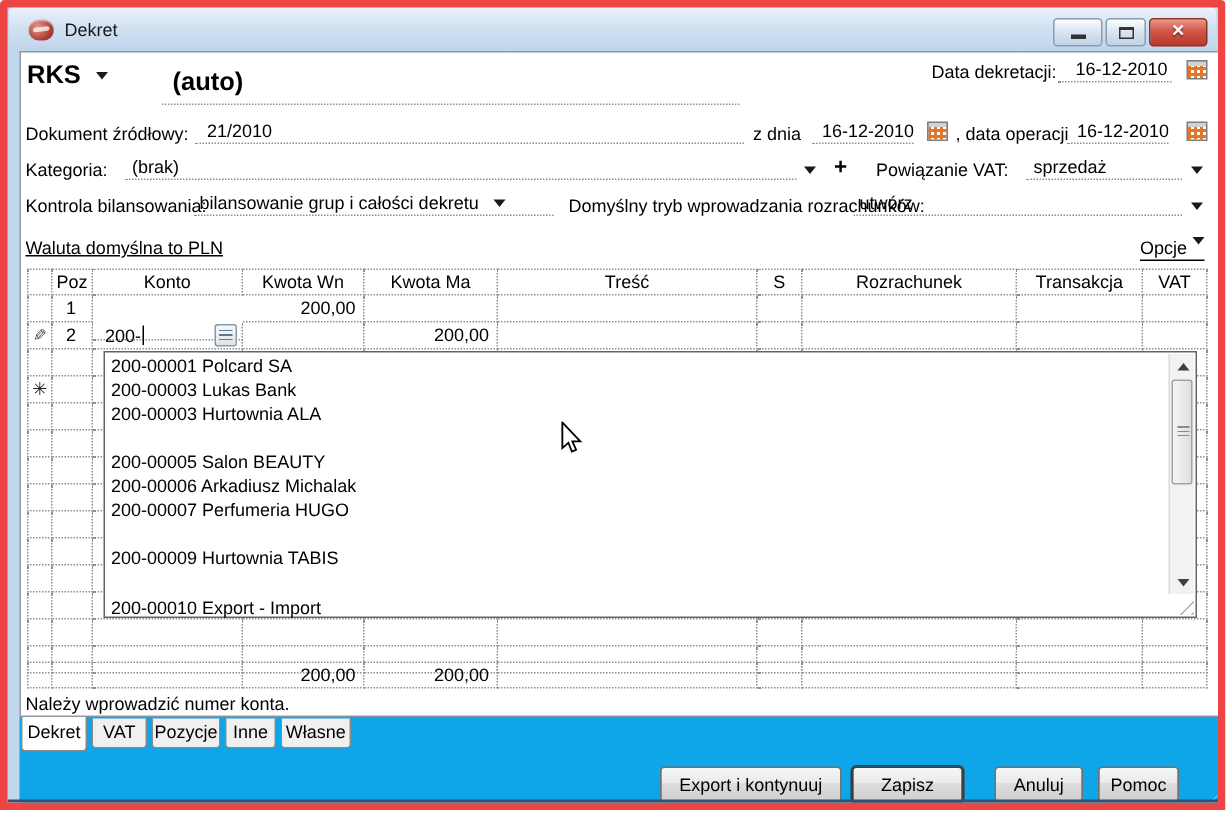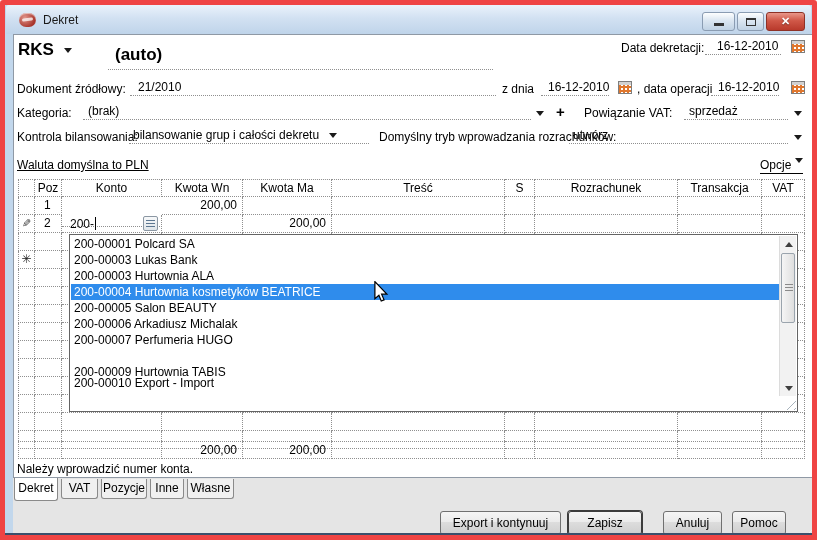--- a/index.html
+++ b/index.html
@@ -47,21 +47,21 @@
     border-color:#8e3126;
     color:#fff; font-weight:bold; font-size:11px; text-align:center; line-height:17px;
     text-shadow:0 1px 1px rgba(0,0,0,.4);
   }
   .glyph-min{position:absolute;left:11px;bottom:4px;width:10px;height:3px;background:#333;}
   .glyph-max{position:absolute;left:8px;top:5px;width:10px;height:8px;border:1px solid #333;border-top-width:2px;}
 
   
   .client{
     position:absolute; left:8px; top:29px; width:801px; height:511px;
-    background:#e5e5e5;
+    background:#0ea5e9;
   }
   .page{
     position:absolute; left:0; top:0; width:801px; height:444px;
     background:#fff; border:1px solid #8f99a5;
   }
   .abs{position:absolute;}
   .lbl{white-space:nowrap;}
   .field{
     border-bottom:1px dotted var(--dot);
     white-space:nowrap; overflow:hidden; height:16px; line-height:14px;
@@ -432,26 +432,25 @@
         <div class="tc cw7"></div>
           <div class="tc cw8"></div>
           <div class="tc cw9"></div>
       </div>
     </div>
 
     <div class="dropdown">
       <div class="dd-item" style="top:1px">200-00001 Polcard SA</div>
       <div class="dd-item" style="top:17px">200-00003 Lukas Bank</div>
       <div class="dd-item" style="top:33px">200-00003 Hurtownia ALA</div>
-      <div class="dd-item selected" style="top:49px">200-00004 Hurtownia kosmetyków BEATRICE</div>
       <div class="dd-item" style="top:65px">200-00005 Salon BEAUTY</div>
       <div class="dd-item" style="top:81px">200-00006 Arkadiusz Michalak</div>
       <div class="dd-item" style="top:97px">200-00007 Perfumeria HUGO</div>
       <div class="dd-item" style="top:129px">200-00009 Hurtownia TABIS</div>
-      <div class="dd-item" style="top:140px">200-00010 Export - Import</div>
+      <div class="dd-item" style="top:162px">200-00010 Export - Import</div>
       <div class="dd-scroll">
         <div class="dd-btn" style="top:0;">
             <span class="tri-up"></span>
           </div>
         <div class="dd-thumb"></div>
         <div class="dd-btn" style="bottom:0;">
             <span class="tri-dn"></span>
           </div>
       </div>
       <div class="dd-grip grip"></div>

